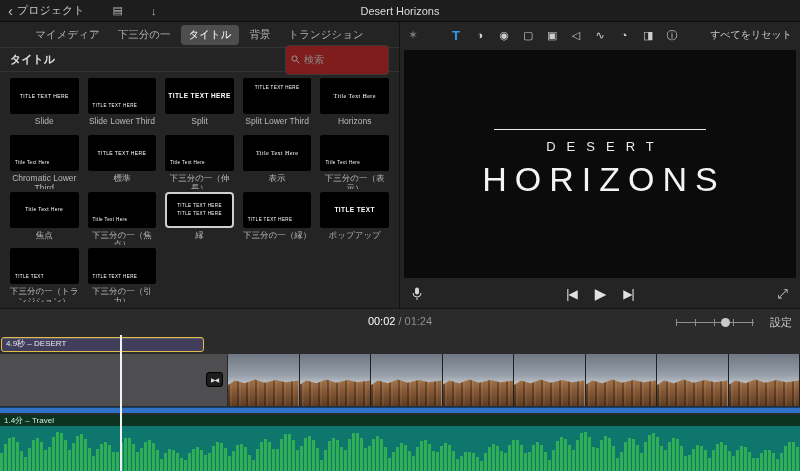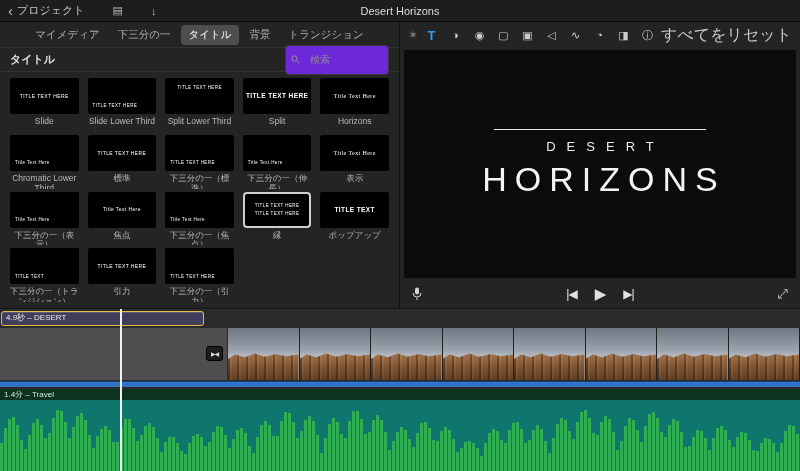--- a/index.html
+++ b/index.html
@@ -15,21 +15,21 @@
   .win-title{position:absolute;left:0;right:0;text-align:center;color:#dcdcdc;font-size:11px;pointer-events:none}
 
   
   .main{flex:1;display:flex;min-height:0}
   .left-panel{width:400px;background:#242424;border-right:1px solid #121212;display:flex;flex-direction:column}
   .tabs{height:26px;display:flex;align-items:center;justify-content:center;gap:2px;border-bottom:1px solid #333;flex:0 0 auto}
   .tab{background:none;border:none;color:#b3b3b3;font-size:10.5px;padding:3px 8px;border-radius:4px;white-space:nowrap}
   .tab.selected{background:#4e4e4e;color:#fff}
   .panel-header{height:24px;display:flex;align-items:center;justify-content:space-between;padding:0 10px;border-bottom:1px solid #333;flex:0 0 auto}
   .panel-title{color:#e0e0e0;font-size:11px;font-weight:bold}
-  .search{display:flex;align-items:center;gap:10px;background:#6d28d9;border:1px solid #3a3a3a;border-radius:4px;width:104px;height:30px;padding:0 5px}
+  .search{display:flex;align-items:center;gap:4px;background:#7f1d1d;border:1px solid #3a3a3a;border-radius:4px;width:104px;height:30px;padding:0 5px}
   .search input{flex:1;min-width:0;background:transparent;border:none;outline:none;color:#ddd;font-size:10px}
   .search input::placeholder{color:#8b8b8b}
 
   .grid{flex:1;display:grid;grid-template-columns:repeat(5,1fr);grid-template-rows:repeat(4,1fr);gap:3px 9px;padding:6px 10px;overflow:hidden}
   .title-item{display:flex;flex-direction:column;align-items:center;overflow:hidden}
   .thumb{width:100%;height:36px;background:#000;border:1px solid #000;border-radius:2px;position:relative;display:flex;align-items:center;justify-content:center;flex:0 0 auto}
   .title-item.selected .thumb{border:2px solid #cfcfcf;border-radius:4px}
   .thumb-text{color:#fff;font-size:5px;letter-spacing:.4px;text-align:center;white-space:pre-line;line-height:1.7}
   .style-lower-left .thumb-text{position:absolute;left:4px;bottom:3px;text-align:left;font-size:4.5px}
   .style-center-serif .thumb-text{font-family:"Liberation Serif","DejaVu Serif",serif;font-size:6px}
@@ -38,21 +38,21 @@
   .style-center-twolines .thumb-text{font-size:4.5px}
   .title-label{color:#b9b9b9;font-size:8.5px;line-height:1.15;text-align:center;margin-top:3px}
 
   
   .right-panel{flex:1;display:flex;flex-direction:column;background:#242424;min-width:0}
   .pv-toolbar{height:26px;display:flex;align-items:center;padding:0 8px;flex:0 0 auto}
   .wand{background:none;border:none;color:#7a7a7a;font-size:12px}
   .tool-group{display:flex;align-items:center;gap:10px;margin:0 auto}
   .tool{background:none;border:none;color:#cdcdcd;font-size:11px;min-width:14px;text-align:center;line-height:1}
   .tool.active{color:#2e9bf0;font-weight:bold;font-size:13px}
-  .reset{background:none;border:none;color:#c9c9c9;font-size:16px;white-space:nowrap}
+  .reset{background:none;border:none;color:#c9c9c9;font-size:10px;white-space:nowrap}
   .viewport-wrap{flex:1;padding:2px 4px;min-height:0}
   .viewport{width:100%;height:100%;background:#0b0b0c;display:flex;align-items:center;justify-content:center}
   .movie-title{display:flex;flex-direction:column;align-items:center}
   .rule{width:212px;border-top:1.5px solid #eaeaea;margin-bottom:9px}
   .t1{color:#ededed;font-size:13px;letter-spacing:11px;padding-left:11px}
   .t2{color:#f4f4f4;font-size:34px;letter-spacing:8px;padding-left:8px;font-weight:normal;margin-top:6px}
   .pv-controls{height:28px;position:relative;display:flex;align-items:center;padding:0 12px;flex:0 0 auto}
   .mic-btn{background:none;border:none;display:flex;align-items:center}
   .transport{position:absolute;left:0;right:0;display:flex;justify-content:center;gap:18px;pointer-events:none}
   .transport button{pointer-events:auto;background:none;border:none;color:#e2e2e2;font-size:12px;letter-spacing:-1px}
@@ -127,54 +127,48 @@
             </div>
     <div class="title-label">Slide</div>
   </div>
           <div class="title-item">
     <div class="thumb style-lower-left">
               <span class="thumb-text">TITLE TEXT HERE</span>
             </div>
     <div class="title-label">Slide Lower Third</div>
   </div>
           <div class="title-item">
+    <div class="thumb style-center-bold">
+              <span class="thumb-text">TITLE TEXT HERE</span>
+            </div>
+    <div class="title-label">Split</div>
+  </div>
+          <div class="title-item">
     <div class="thumb style-upper-center">
               <span class="thumb-text">TITLE TEXT HERE</span>
             </div>
     <div class="title-label">Split Lower Third</div>
   </div>
           <div class="title-item">
-    <div class="thumb style-center-bold">
-              <span class="thumb-text">TITLE TEXT HERE</span>
-            </div>
-    <div class="title-label">Split</div>
-  </div>
-          <div class="title-item">
     <div class="thumb style-center-serif">
               <span class="thumb-text">Title Text Here</span>
             </div>
     <div class="title-label">Horizons</div>
   </div>
           <div class="title-item">
     <div class="thumb style-lower-left">
               <span class="thumb-text">Title Text Here</span>
             </div>
     <div class="title-label">Chromatic Lower Third</div>
   </div>
           <div class="title-item">
     <div class="thumb style-center-small">
               <span class="thumb-text">TITLE TEXT HERE</span>
             </div>
     <div class="title-label">標準</div>
-  </div>
-          <div class="title-item">
-    <div class="thumb style-lower-left">
-              <span class="thumb-text">TITLE TEXT HERE</span>
-            </div>
-    <div class="title-label">下三分の一（標準）</div>
   </div>
           <div class="title-item">
     <div class="thumb style-lower-left">
               <span class="thumb-text">Title Text Here</span>
             </div>
     <div class="title-label">下三分の一（伸長）</div>
   </div>
           <div class="title-item">
     <div class="thumb style-center-serif">
               <span class="thumb-text">Title Text Here</span>
@@ -200,36 +194,36 @@
     <div class="title-label">下三分の一（焦点）</div>
   </div>
           <div class="title-item selected">
     <div class="thumb style-center-twolines">
               <span class="thumb-text">TITLE TEXT HERE
 TITLE TEXT HERE</span>
             </div>
     <div class="title-label">縁</div>
   </div>
           <div class="title-item">
+    <div class="thumb style-lower-left">
+              <span class="thumb-text">TITLE TEXT HERE</span>
+            </div>
+    <div class="title-label">下三分の一（縁）</div>
+  </div>
+          <div class="title-item">
     <div class="thumb style-center-bold">
               <span class="thumb-text">TITLE TEXT</span>
             </div>
     <div class="title-label">ポップアップ</div>
   </div>
           <div class="title-item">
     <div class="thumb style-lower-left">
               <span class="thumb-text">TITLE TEXT</span>
             </div>
     <div class="title-label">下三分の一（トランジション）</div>
-  </div>
-          <div class="title-item">
-    <div class="thumb style-center-small">
-              <span class="thumb-text">TITLE TEXT HERE</span>
-            </div>
-    <div class="title-label">引力</div>
   </div>
           <div class="title-item">
     <div class="thumb style-lower-left">
               <span class="thumb-text">TITLE TEXT HERE</span>
             </div>
     <div class="title-label">下三分の一（引力）</div>
   </div>
         </div>
     </div>
 
@@ -271,20 +265,29 @@
           <button>|◀</button>
           <button class="play">▶</button>
           <button>▶|</button>
         </div>
         <button class="fs-btn">⤢</button>
       </div>
     </div>
   </div>
 
   <div class="timeline">
+    <div class="tl-header">
+      <div class="tl-time">
+        <span class="cur">00:02</span><span> / </span><span>01:24</span>
+      </div>
+      <div class="tl-zoom">
+        <div class="zthumb"></div>
+      </div>
+      <button class="tl-settings">設定</button>
+    </div>
     <div class="tl-tracks">
       <div class="title-clip">4.9秒 – DESERT</div>
       <div class="bg-clip"></div>
       <div class="video-clip">
           <div class="vthumb">
     <div class="sky"></div>
     <div class="rock"></div>
   </div>
           <div class="vthumb">
     <div class="sky"></div>

